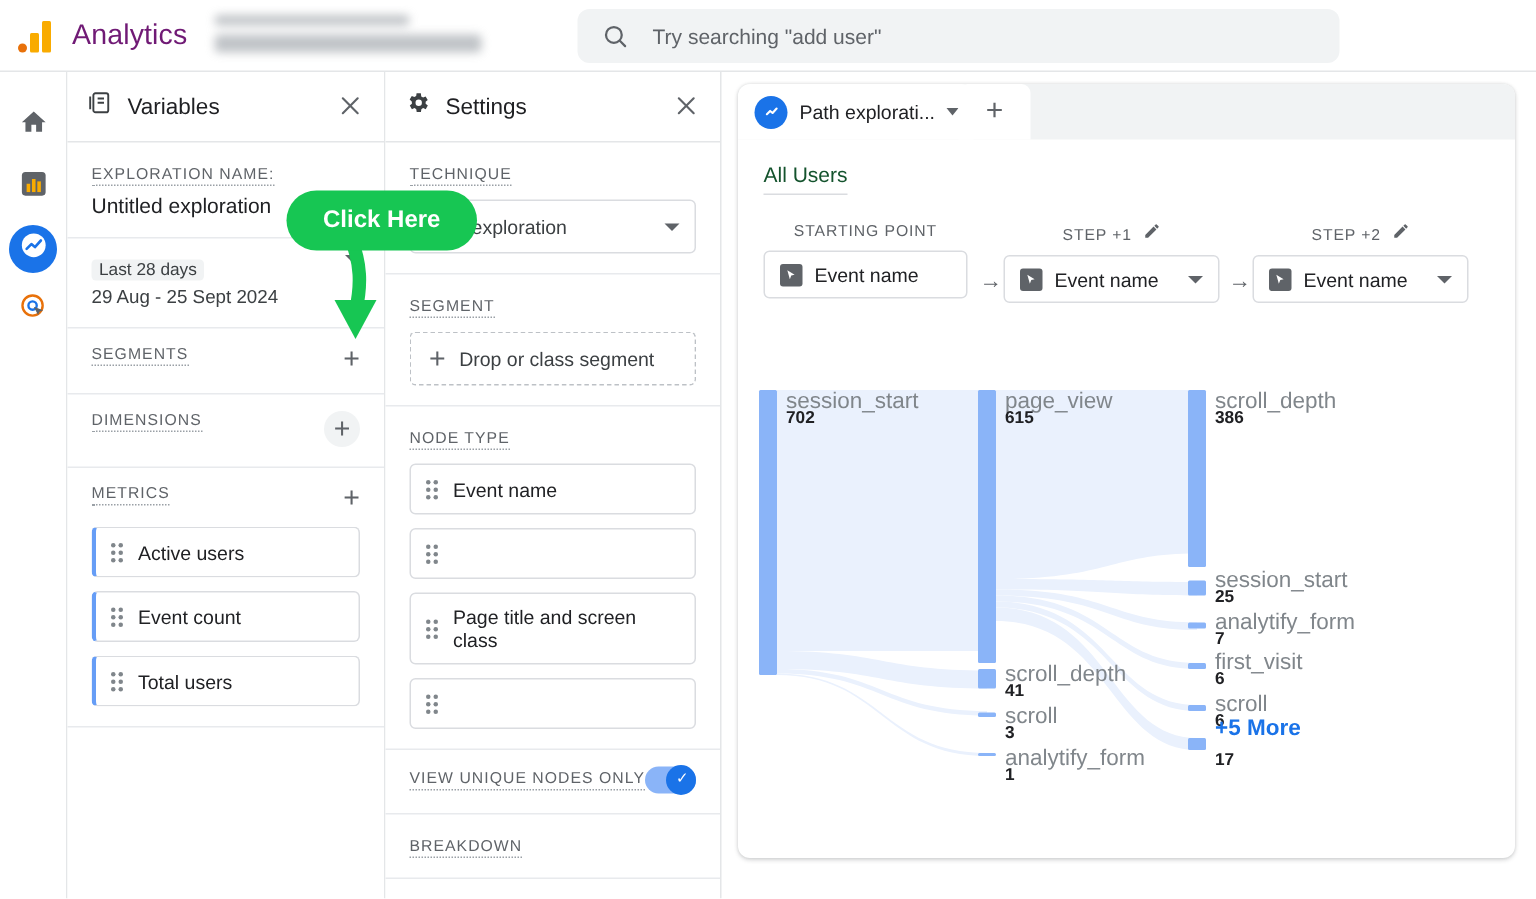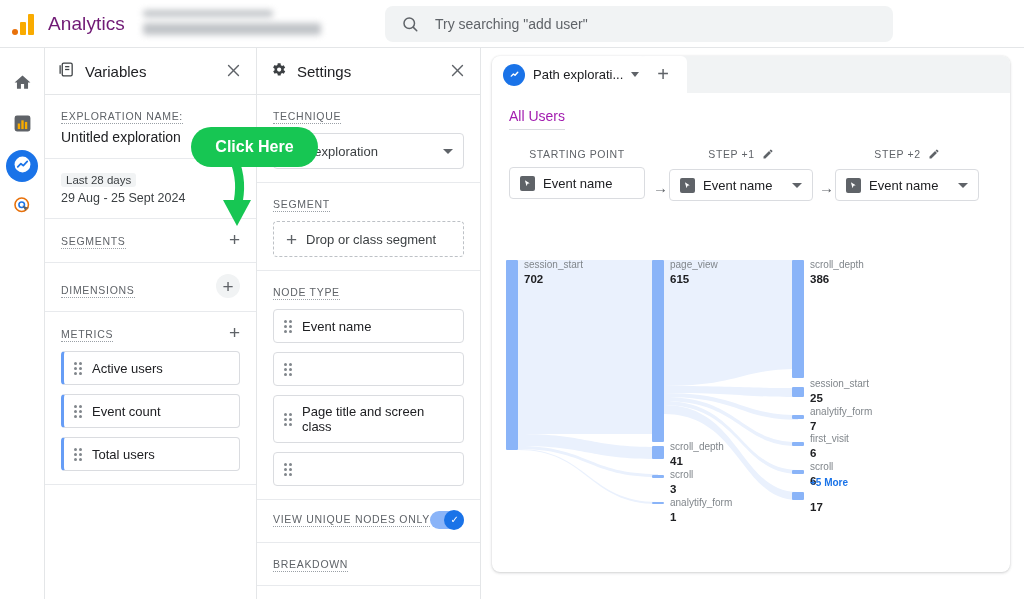--- a/index.html
+++ b/index.html
@@ -59,21 +59,21 @@
     border-bottom: 1px solid #e4e6e8;
   }
   .panel-title { font-size: 15px; color: #202124; margin-left: 10px; flex: 1; }
   .close-x { width: 18px; height: 18px; color: #5f6368; cursor: pointer; }
 
   .sect { border-bottom: 1px solid #e8eaed; padding: 11px 16px 13px; }
   .sect-label {
     font-size: 10.5px; letter-spacing: .7px; color: #5f6368; text-transform: uppercase;
     border-bottom: 1px dotted #9aa0a6; display: inline-block; padding-bottom: 1px;
   }
-  .sect-row { display: flex; align-items: flex-end; justify-content: space-between; }
+  .sect-row { display: flex; align-items: flex-start; justify-content: space-between; }
   .expl-name { font-size: 14px; color: #202124; margin-top: 5px; }
   .chip-date {
     display: inline-block; background: #f1f3f4; color: #3c4043;
     font-size: 11.5px; padding: 1px 5px; border-radius: 3px;
   }
   .date-sub { font-size: 12.5px; color: #3c4043; margin-top: 3px; }
   .caret { width: 0; height: 0; border-left: 5px solid transparent; border-right: 5px solid transparent;
            border-top: 5px solid #5f6368; cursor: pointer; }
   .plus-ic { font-size: 19px; color: #5f6368; line-height: 1; cursor: pointer; font-weight: 300;}
   .plus-circle {
@@ -125,39 +125,39 @@
     gap: 8px; font-size: 13px; color: #202124; cursor: pointer;
   }
   .tab-ic { width: 22px; height: 22px; border-radius: 50%; background: #1a73e8; display:flex; align-items:center; justify-content:center;}
   .tab-caret { width:0;height:0;border-left:4px solid transparent;border-right:4px solid transparent;border-top:5px solid #5f6368;}
   .tab-add {
     position: absolute; left: 147px; top: 0; width: 48px; height: 37px;
     background: #fff; border-radius: 6px 6px 0 0; display:flex; align-items:center; justify-content:center;
     color: #5f6368; font-size: 20px; font-weight: 300; cursor: pointer;
   }
   .allusers {
-    font-size: 14px; color: #a21caf; margin: 15px 0 0 17px;
+    font-size: 14px; color: #14532d; margin: 15px 0 0 17px;
     border-bottom: 1px solid #dadce0; display: inline-block; padding-bottom: 5px;
   }
 
   .steps { position: relative; margin-top: 18px; height: 58px; }
   .stepcol { position: absolute; top: 0; }
-  .step-hd { font-size: 10.5px; letter-spacing: .6px; color: #5f6368; text-align:center; display:flex; align-items:flex-start; justify-content:center; gap:7px;}
+  .step-hd { font-size: 10.5px; letter-spacing: .6px; color: #5f6368; text-align:center; display:flex; align-items:flex-end; justify-content:center; gap:7px;}
   .step-box {
     margin-top: 7px; height: 32px; border: 1px solid #dadce0; border-radius: 4px;
     display: flex; align-items: center; gap: 8px; padding: 0 10px; background:#fff;
     font-size: 13px; color: #202124; cursor: pointer;
   }
   .cursor-ic { width:15px; height:15px; background:#5f6368; border-radius:2px; display:flex; align-items:center; justify-content:center; flex:0 0 15px;}
   .arrow-between { position:absolute; top: 31px; color:#5f6368; font-size:15px; }
 
   
   .sankey { position: absolute; left: 0; top: 196px; width: 518px; height: 300px; }
   .snode { position: absolute; background: #8ab4f8; border-radius: 1px; }
-  .slabel { position: absolute; font-size: 10px; color: #80868b; white-space: nowrap; }
+  .slabel { position: absolute; font-size: 15px; color: #80868b; white-space: nowrap; }
   .svalue { position: absolute; font-size: 11.5px; color: #202124; font-weight: bold; white-space: nowrap;}
   .slabel.more { color: #1a73e8; font-weight: bold; cursor: pointer; }
 
   
   .callout {
     position: absolute; left: 191px; top: 127px; width: 127px; height: 40px;
     background: #17c653; border-radius: 20px; display: flex; align-items: center; justify-content: center;
     color: #fff; font-size: 16px; font-weight: bold; z-index: 50;
   }
   .callout-arrow { position: absolute; left: 215px; top: 150px; z-index: 49; }

